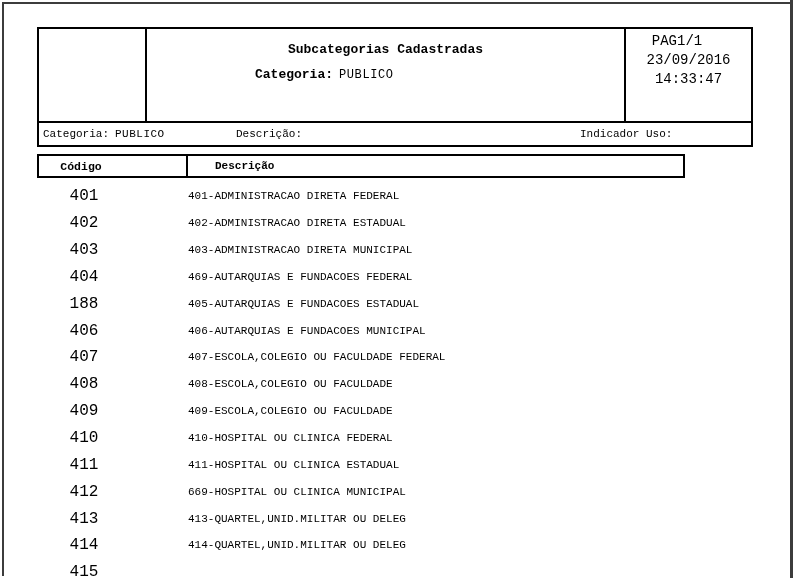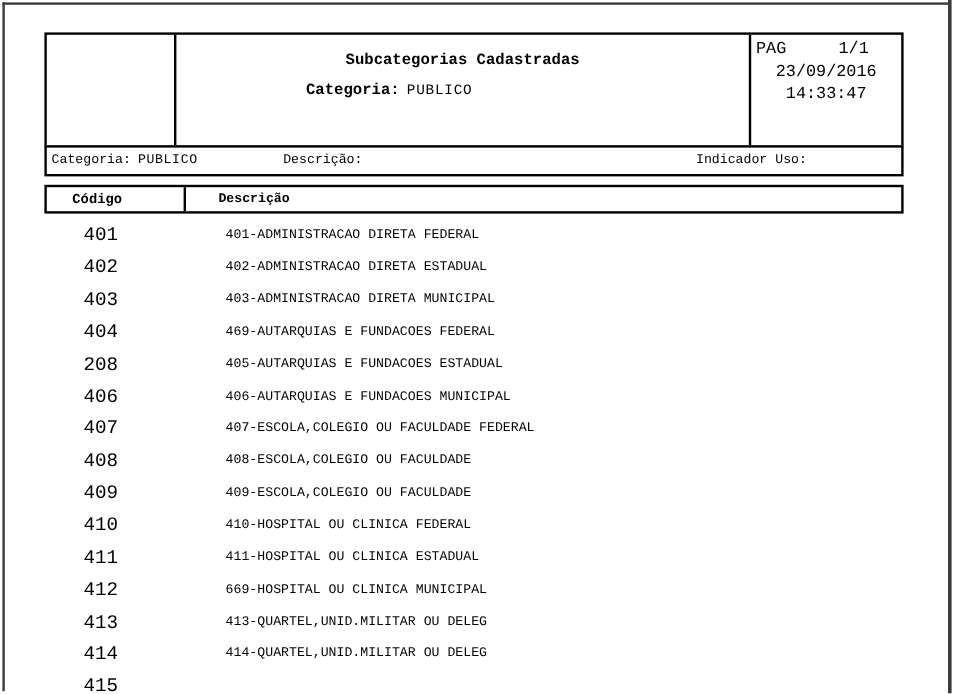--- a/index.html
+++ b/index.html
@@ -23,38 +23,38 @@
     position: absolute; left: 37px; top: 27px; width: 716px; height: 96px;
     border: 2px solid #000; display: flex; background: #fff;
   }
   .logo-cell { width: 108px; border-right: 2px solid #000; }
   .title-cell { flex: 1; }
   .report-title { margin-top: 13px; text-align: center; font-size: 13px; font-weight: bold; }
   .header-category { margin-top: 10px; margin-left: 108px; font-size: 13px; }
   .header-category .lbl { font-weight: bold; }
   .header-category .val { font-size: 12px; letter-spacing: 0.6px; margin-left: 6px; }
   .pag-cell { width: 127px; border-left: 2px solid #000; padding-top: 3px; font-size: 14px; line-height: 19px; }
-  .pag-line { display: flex; justify-content: space-between; padding: 0 27px 0 4px; }
+  .pag-line { display: flex; justify-content: center; padding: 0 27px 0 4px; }
   .date-line, .time-line { text-align: center; }
 
   
   .filter-bar {
     position: absolute; left: 37px; top: 121px; width: 716px; height: 26px;
     border: 2px solid #000; font-size: 11px; background: #fff;
   }
   .filter-bar > div { position: absolute; top: 50%; transform: translateY(-50%); white-space: nowrap; }
   .f-cat { left: 4px; }
   .f-cat .f-val { letter-spacing: 0.5px; margin-left: 6px; }
   .f-desc { left: 197px; }
   .f-ind { left: 541px; }
 
   
   .table-header {
-    position: absolute; left: 37px; top: 154px; width: 716px; height: 24px;
-    border: 2px solid #000; display: flex; align-items: stretch; background: #fff;
+    position: absolute; left: 37px; top: 154px; width: 648px; height: 24px;
+    border: 2px solid #000; display: flex; align-items: stretch; background: #fff; gap: 33px;
   }
   .th-code {
     width: 114px; display: flex; align-items: center; justify-content: center;
     padding-right: 30px; font-weight: bold; font-size: 11.5px;
   }
   .th-desc {
     flex: 1; border-left: 2px solid #000; display: flex; align-items: center;
     padding-left: 27px; font-size: 11px; font-weight: bold;
   }
 
@@ -119,21 +119,21 @@
       <div class="row-code">403</div>
       <div class="row-desc">403-ADMINISTRACAO DIRETA MUNICIPAL</div>
     </div>
 
     <div class="table-row">
       <div class="row-code">404</div>
       <div class="row-desc">469-AUTARQUIAS E FUNDACOES FEDERAL</div>
     </div>
 
     <div class="table-row">
-      <div class="row-code">208</div>
+      <div class="row-code">188</div>
       <div class="row-desc">405-AUTARQUIAS E FUNDACOES ESTADUAL</div>
     </div>
 
     <div class="table-row">
       <div class="row-code">406</div>
       <div class="row-desc">406-AUTARQUIAS E FUNDACOES MUNICIPAL</div>
     </div>
 
     <div class="table-row">
       <div class="row-code">407</div>

